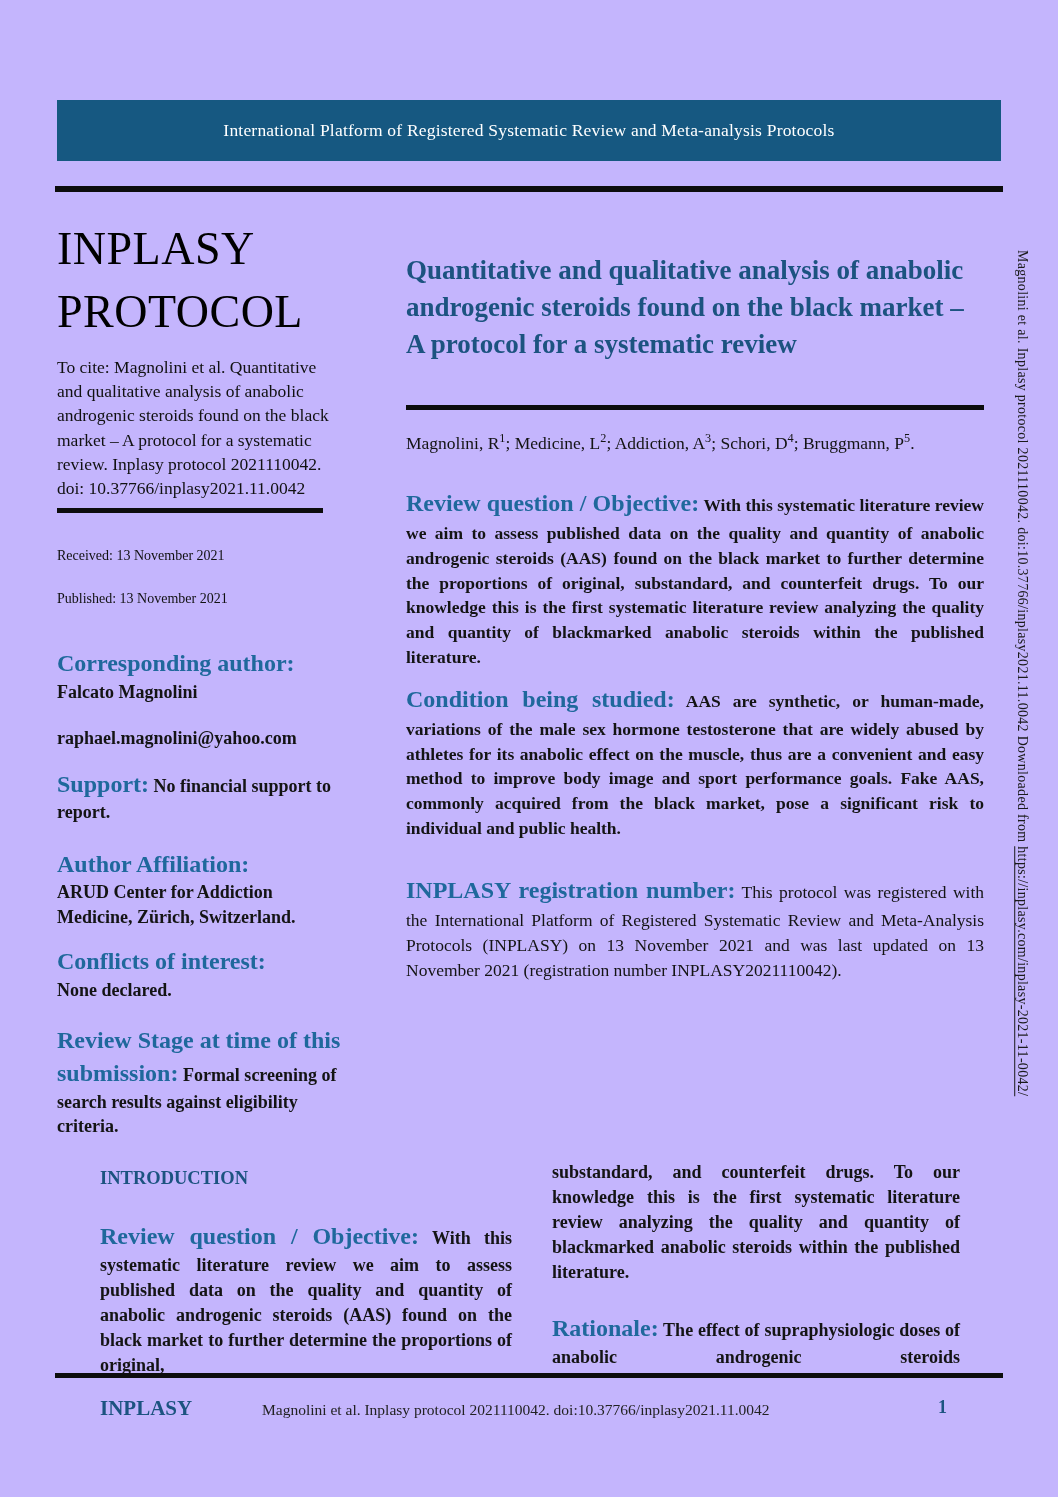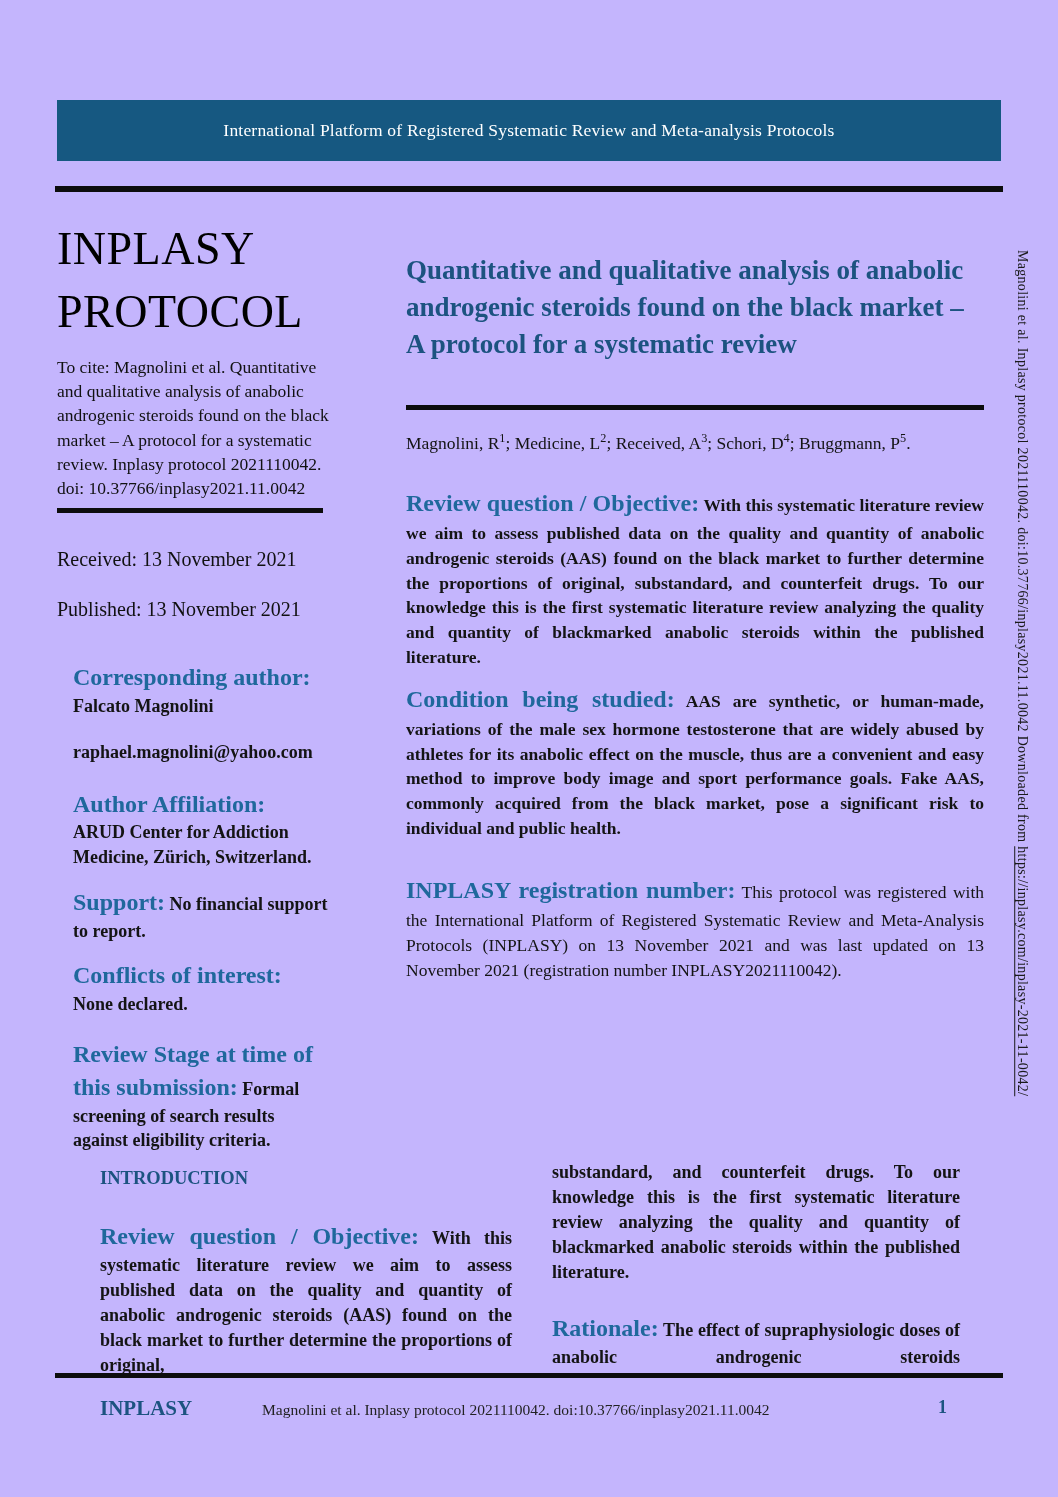--- a/index.html
+++ b/index.html
@@ -18,24 +18,24 @@
   }
   .rule { background:#0d0d0d; }
   .rule-top   { position:absolute; left:55px; top:186px;  width:948px; height:6px; }
   .rule-footer{ position:absolute; left:55px; top:1373px; width:948px; height:5px; }
 
   
   .left-col { position:absolute; left:57px; top:218px; width:292px; }
   .brand { margin:0; font-size:46px; font-weight:400; line-height:1.36; letter-spacing:0.5px; color:#000; }
   .cite  { margin:12px 0 0 0; width:282px; font-size:17.5px; line-height:1.38; }
   .left-rule { width:266px; height:5px; margin-top:8px; background:#0d0d0d; }
-  .date { margin:0; font-size:20px; }
+  .date { margin:0; font-size:14px; }
   .date.received  { margin-top:35px; }
   .date.published { margin-top:27px; }
-  .lblock { margin:16px; font-size:18px; line-height:1.36; font-weight:bold; color:#141414; }
+  .lblock { margin:0; font-size:18px; line-height:1.36; font-weight:bold; color:#141414; }
   .label  { color:#1f689c; font-size:24px; font-weight:bold; }
   .mt-corr { margin-top:40px; }
   .mt-email { margin-top:22px; }
   .mt-affil { margin-top:23px; }
   .mt-support { margin-top:17px; }
   .mt-stage { margin-top:22px; }
   .mt-confl { margin-top:16px; }
 
   
   .right-col { position:absolute; left:406px; top:252px; width:578px; }
@@ -89,37 +89,37 @@
 
     <div class="left-rule"></div>
 
     <p class="date received">Received: 13 November 2021</p>
     <p class="date published">Published: 13 November 2021</p>
 
     <p class="lblock mt-corr"><span class="label">Corresponding author:</span><br><span>Falcato Magnolini</span></p>
 
     <p class="lblock mt-email">raphael.magnolini@yahoo.com</p>
 
-    <p class="lblock mt-affil"><span class="label">Author Affiliation:</span><br><span>ARUD Center for Addiction Medicine, Zürich, Switzerland.</span></p>
-
     <p class="lblock mt-support"><span class="label">Support:</span>
       <span>No financial support to report.</span></p>
+
+    <p class="lblock mt-affil"><span class="label">Author Affiliation:</span><br><span>ARUD Center for Addiction Medicine, Zürich, Switzerland.</span></p>
 
     <p class="lblock mt-confl"><span class="label">Conflicts of interest:</span><br><span>None declared.</span></p>
 
     <p class="lblock mt-stage"><span class="label">Review Stage at time of this submission:</span>
       <span>Formal screening of search results against eligibility criteria.</span></p>
   </aside>
 
   <main class="right-col">
     <h2 class="title">Quantitative and qualitative analysis of anabolic androgenic steroids found on the black market – A protocol for a systematic review</h2>
 
     <div class="title-rule"></div>
 
-    <p class="authors"><span><span>Magnolini, R</span><sup>1</sup><span>; </span></span><span><span>Medicine, L</span><sup>2</sup><span>; </span></span><span><span>Received, A</span><sup>3</sup><span>; </span></span><span><span>Schori, D</span><sup>4</sup><span>; </span></span><span><span>Bruggmann, P</span><sup>5</sup><span>.</span></span></p>
+    <p class="authors"><span><span>Magnolini, R</span><sup>1</sup><span>; </span></span><span><span>Medicine, L</span><sup>2</sup><span>; </span></span><span><span>Addiction, A</span><sup>3</sup><span>; </span></span><span><span>Schori, D</span><sup>4</sup><span>; </span></span><span><span>Bruggmann, P</span><sup>5</sup><span>.</span></span></p>
 
     <p class="section rq"><span class="label">Review question / Objective:</span>
       <span>With this systematic literature review we aim to assess published data on the quality and quantity of anabolic androgenic steroids (AAS) found on the black market to further determine the proportions of original, substandard, and counterfeit drugs. To our knowledge this is the first systematic literature review analyzing the quality and quantity of blackmarked anabolic steroids within the published literature.</span></p>
 
     <p class="section cond"><span class="label">Condition being studied:</span>
       <span>AAS are synthetic, or human-made, variations of the male sex hormone testosterone that are widely abused by athletes for its anabolic effect on the muscle, thus are a convenient and easy method to improve body image and sport performance goals. Fake AAS, commonly acquired from the black market, pose a significant risk to individual and public health.</span></p>
 
     <p class="section reg"><span class="label">INPLASY registration number:</span>
       <span>This protocol was registered with the International Platform of Registered Systematic Review and Meta-Analysis Protocols (INPLASY) on 13 November 2021 and was last updated on 13 November 2021 (registration number INPLASY2021110042).</span></p>
   </main>

